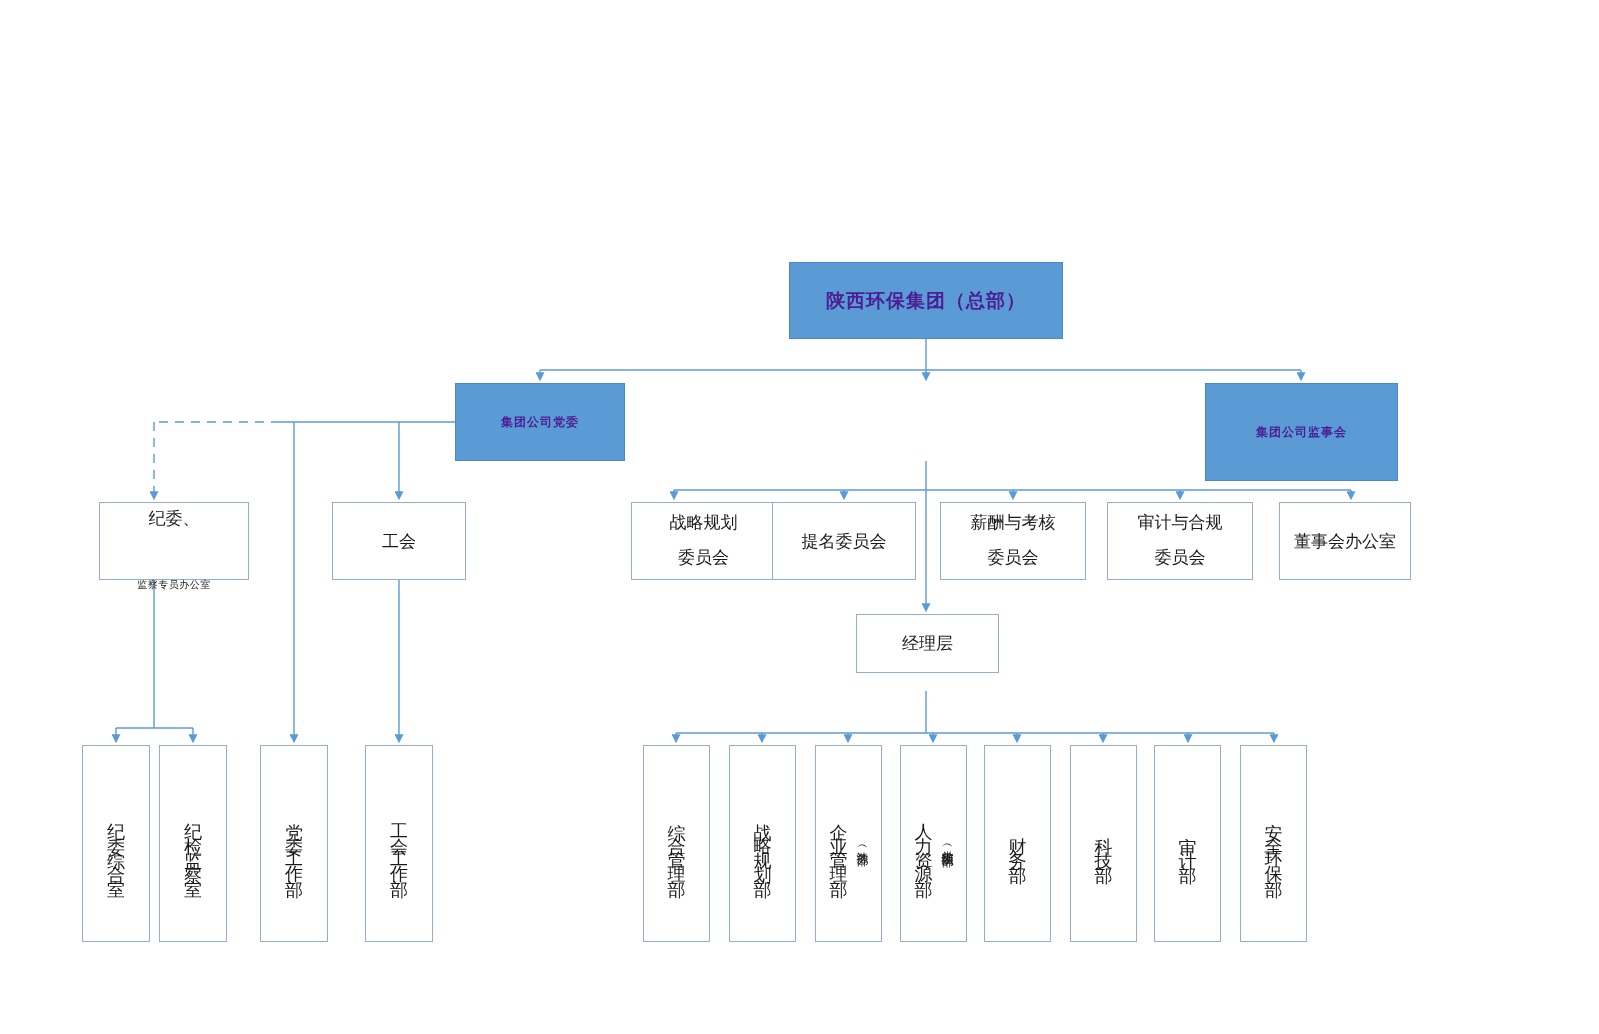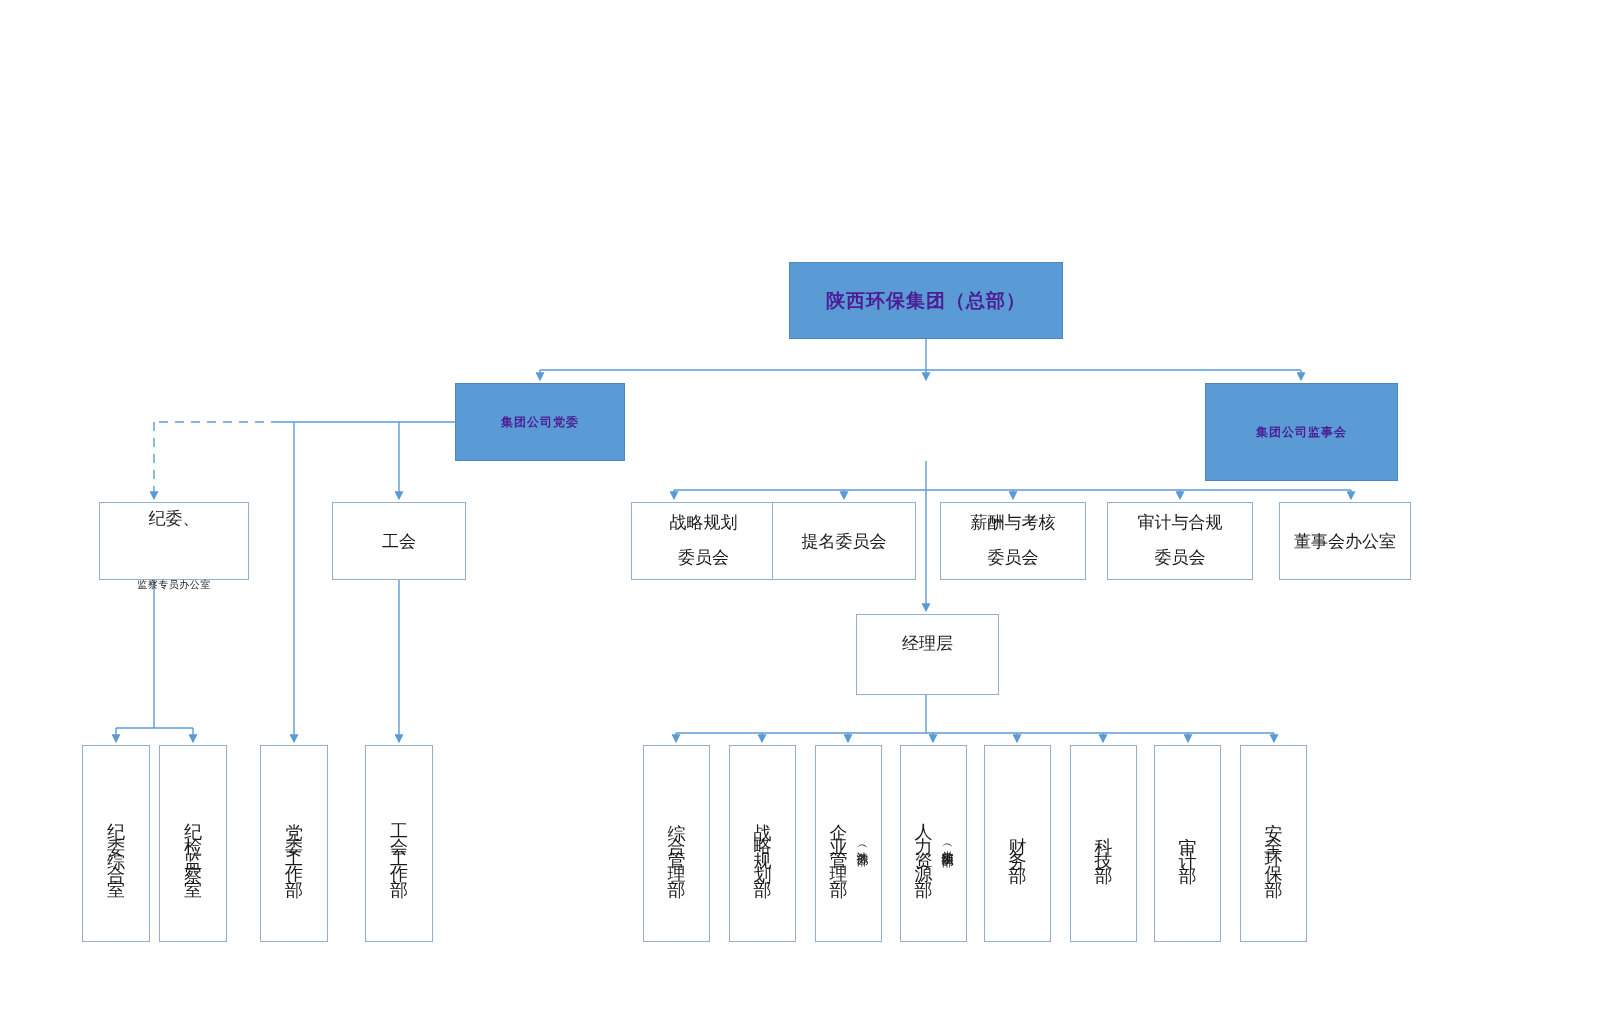--- a/index.html
+++ b/index.html
@@ -127,21 +127,21 @@
     <span>委员会</span>
   </div>
   <div class="box white twoline" style="left:1107px;top:502px;width:146px;height:78px;">
     <span>审计与合规</span>
     <span>委员会</span>
   </div>
   <div class="box white" style="left:1279px;top:502px;width:132px;height:78px;">
     <span>董事会办公室</span>
   </div>
 
-  <div class="box white mgr" style="left:856px;top:614px;width:143px;height:81px;">
+  <div class="box white mgr" style="left:856px;top:614px;width:143px;height:59px;">
     <span>经理层</span>
   </div>
 
   <div class="box white vbox" style="left:82px;top:745px;width:68px;height:197px;">
     <span class="vmain">纪委综合室</span>
   </div>
   <div class="box white vbox" style="left:159px;top:745px;width:68px;height:197px;">
     <span class="vmain">纪检监察室</span>
   </div>
   <div class="box white vbox" style="left:260px;top:745px;width:68px;height:197px;">

